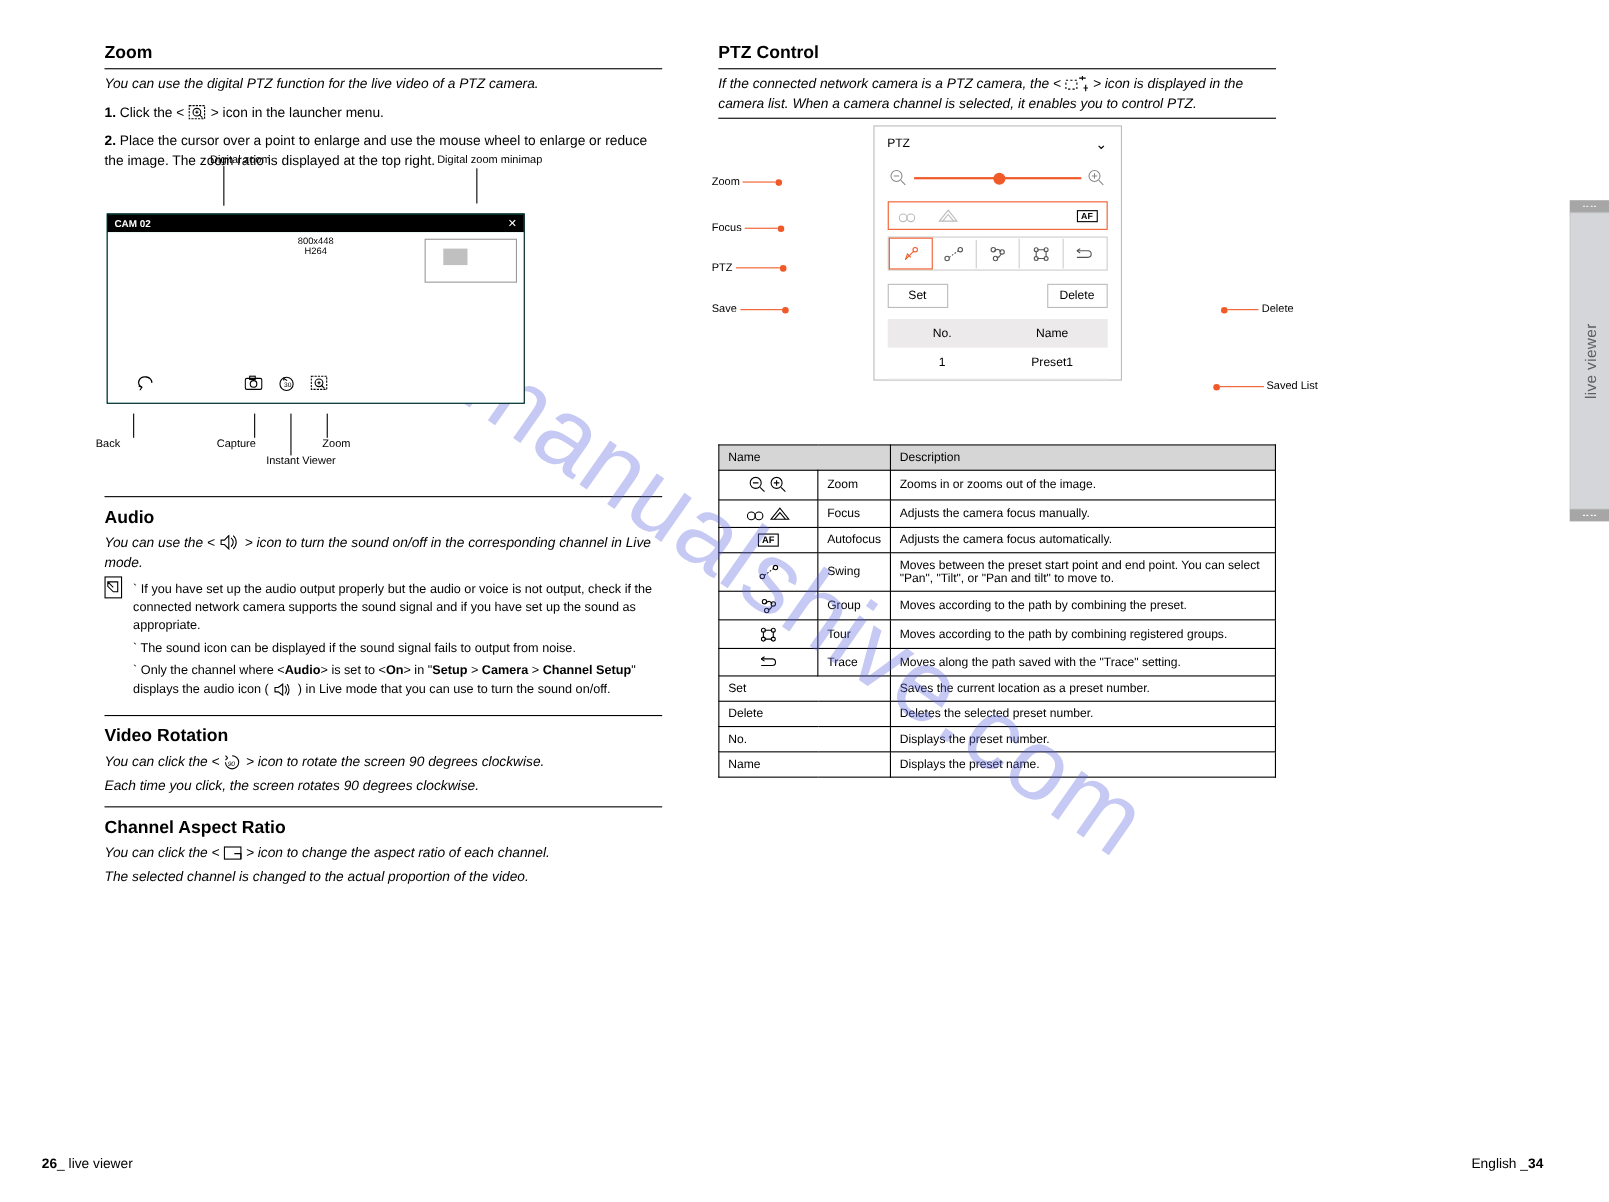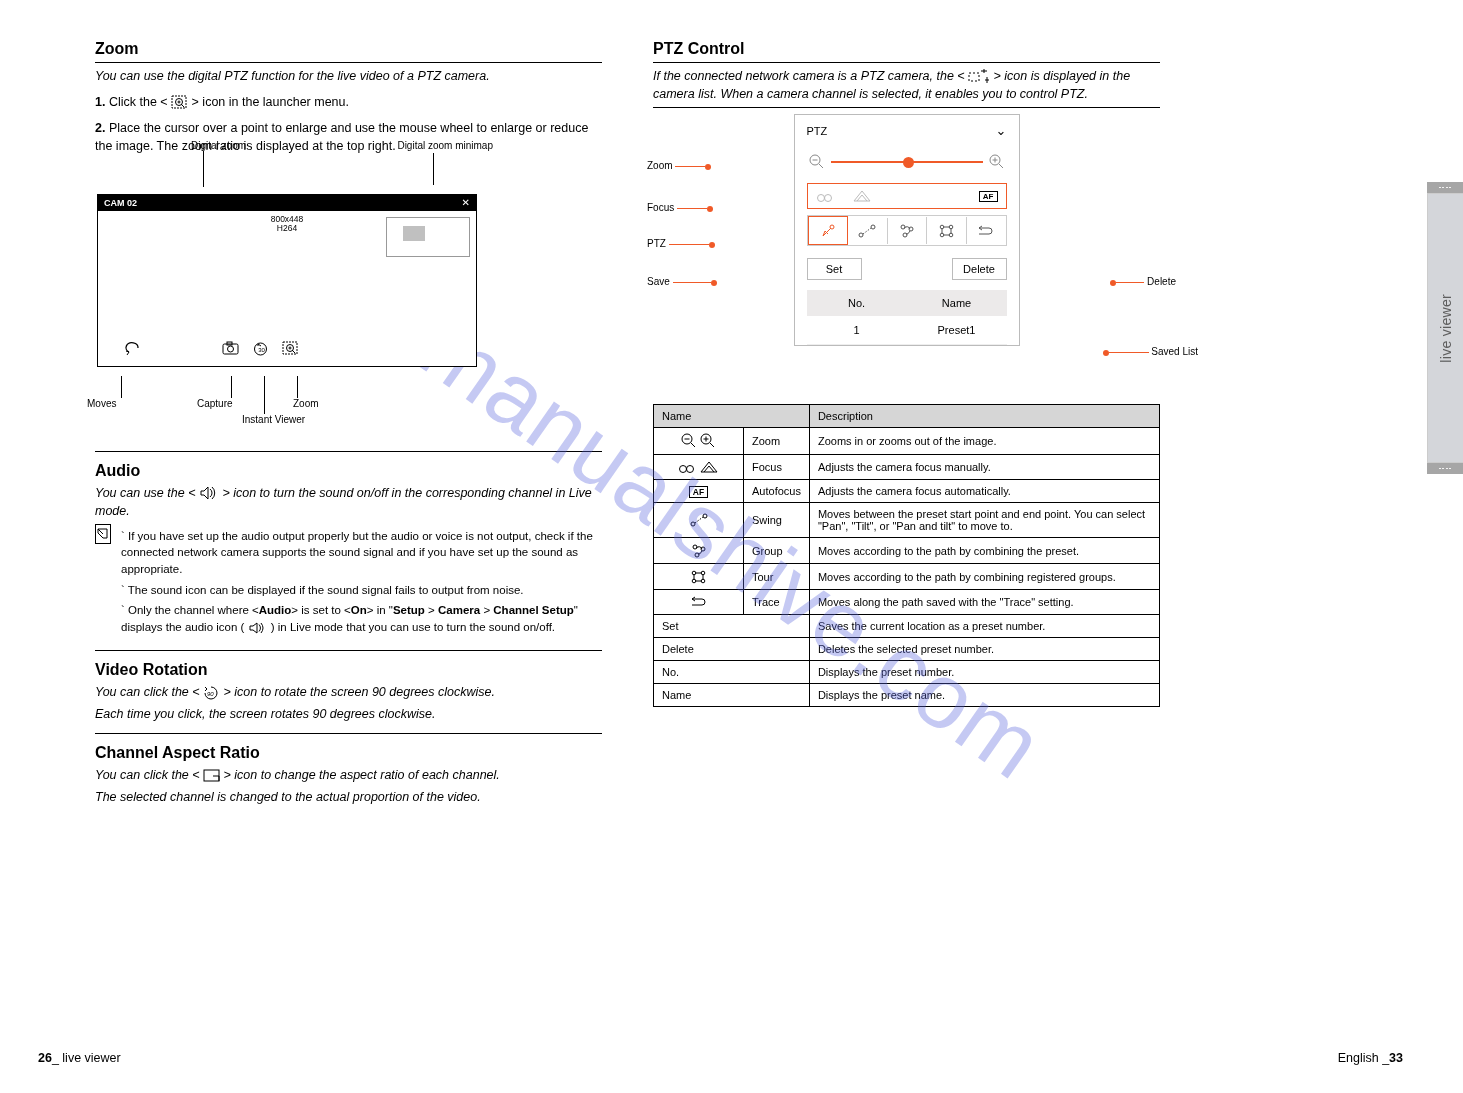--- a/index.html
+++ b/index.html
@@ -183,21 +183,21 @@
                     <line x1="10" y1="9" x2="13" y2="12" stroke="#000"></line>
                     <line x1="6.5" y1="7" x2="9.5" y2="7" stroke="#000"></line>
                     <line x1="8" y1="5.5" x2="8" y2="8.5" stroke="#000"></line>
                   </svg>
               </div>
             </div>
           </div>
         </div>
         <div class="leader" style="left:-10px; bottom:-42px;">
           <div style="border-left:1px solid #000; height:22px; width:1px; margin-left:34px;"></div>
-          <span>Moves</span>
+          <span>Back</span>
         </div>
         <div class="leader" style="left:100px; bottom:-42px;">
           <div style="border-left:1px solid #000; height:22px; width:1px; margin-left:34px;"></div>
           <span>Capture</span>
         </div>
         <div class="leader" style="left:145px; bottom:-58px;">
           <div style="border-left:1px solid #000; height:38px; width:1px; margin-left:22px;"></div>
           <span>Instant Viewer</span>
         </div>
         <div class="leader" style="left:196px; bottom:-42px;">
@@ -483,16 +483,16 @@
         <span></span>
         <span></span>
         <span></span>
       </div>
   </div>
 
   <div class="pagenum-left">
     <b>26</b>_ <span>live viewer</span>
   </div>
   <div class="pagenum-right">
-    <span>English</span> _<b>33</b>
+    <span>English</span> _<b>34</b>
   </div>
 
 </div>
 
 </body></html>

